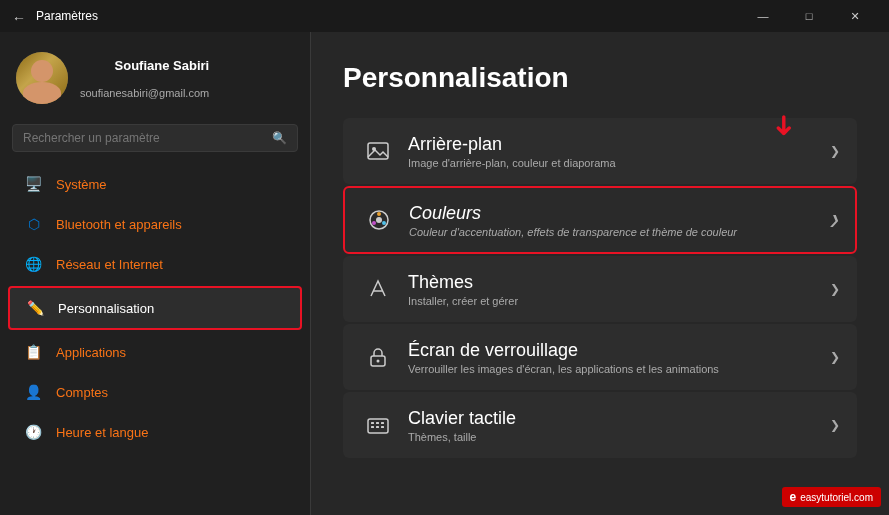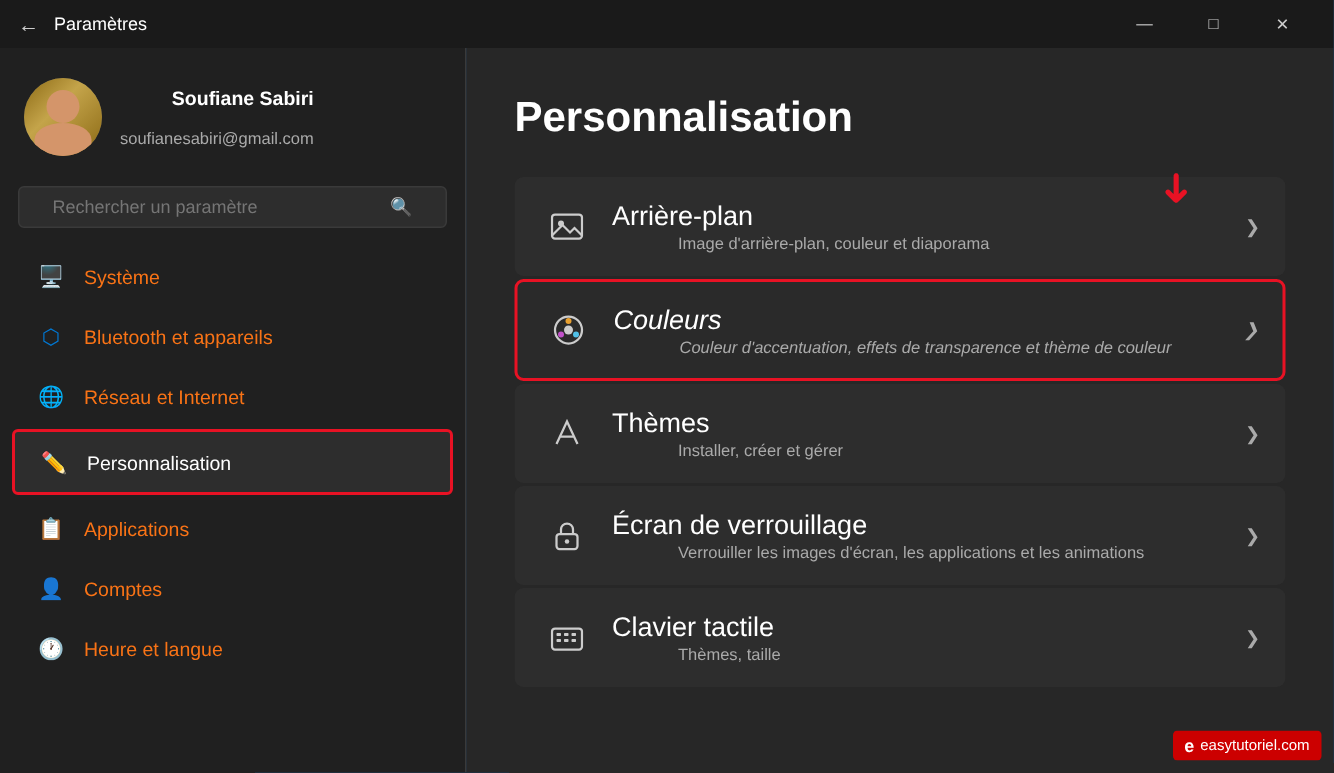--- a/index.html
+++ b/index.html
@@ -121,21 +121,21 @@
     
     .search-container {
       padding: 4px 12px 12px 12px;
     }
     .search-box {
       display: flex;
       align-items: center;
       background: #2d2d2d;
       border: 1px solid #3a3a3a;
       border-radius: 4px;
-      padding: 6px 22px;
+      padding: 6px 10px;
       gap: 4px;
     }
     .search-box input {
       background: transparent;
       border: none;
       outline: none;
       color: #aaa;
       font-size: 12px;
       flex: 1;
       font-family: inherit;
@@ -228,21 +228,20 @@
     .settings-item-text { flex: 1; }
     .settings-item-name {
       color: #fff;
       font-size: 18px;
       font-weight: 500;
       margin-bottom: 2px;
     }
     .settings-item-desc {
       color: #aaa;
       font-size: 11px;
-      margin-left: 44px;
     }
 
     .settings-item-chevron {
       color: #aaa;
       font-size: 12px;
       margin-left: 8px;
     }
 
     
     .watermark {

